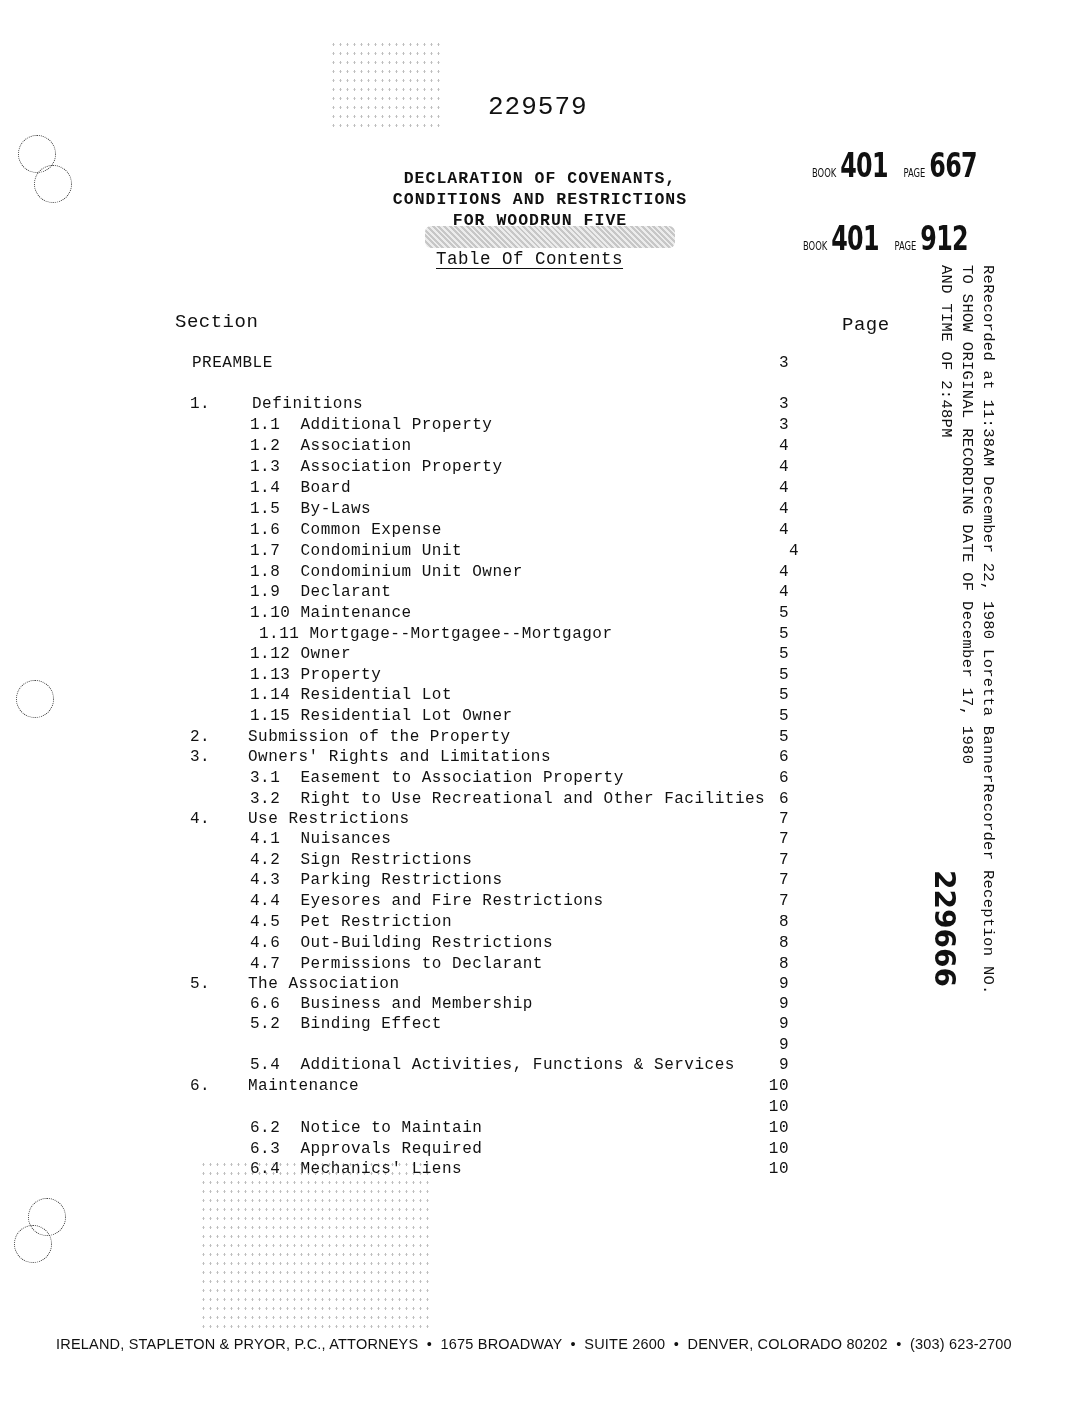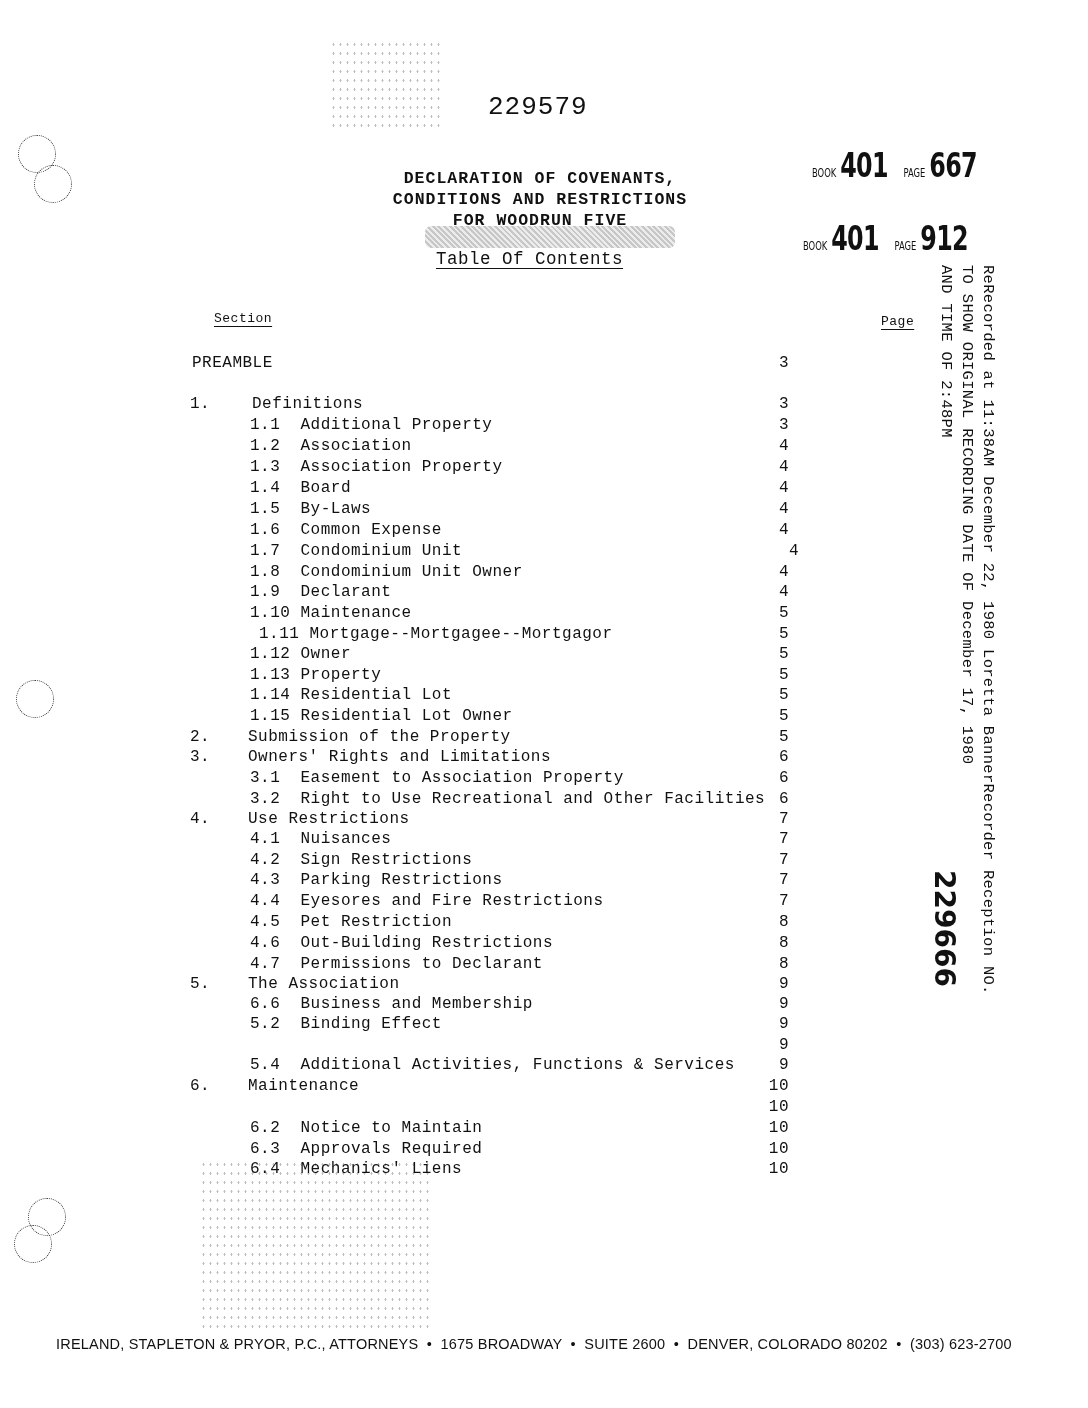--- a/index.html
+++ b/index.html
@@ -10,21 +10,21 @@
   .docnum { left: 488px; top: 92px; font-size: 26px; letter-spacing: 1px; }
   .title { left: 300px; width: 480px; text-align: center; font-weight: bold; font-size: 16.5px; letter-spacing: 1px; line-height: 21px; }
   .scribble { left: 425px; top: 226px; width: 250px; height: 22px;
     background: repeating-linear-gradient(45deg, #999 0 2px, #ddd 2px 4px); opacity: 0.55; border-radius: 6px; }
   .toc-title { left: 436px; top: 249px; font-size: 17.5px; text-decoration: underline; text-underline-offset: 4px; }
   .stamp { font-family: "DejaVu Sans", sans-serif; font-weight: bold; transform: scaleX(0.7); transform-origin: left top; }
   .stamp small { font-size: 12px; font-weight: normal; letter-spacing: 0; }
   .stamp big { font-size: 34px; letter-spacing: -1px; }
   .vert { left: 935px; top: 265px; writing-mode: vertical-rl; font-size: 15.5px; line-height: 21px; letter-spacing: 0.3px; }
   .vert-num { left: 928px; top: 870px; writing-mode: vertical-rl; font-size: 28px; font-weight: bold; font-family: "DejaVu Sans", sans-serif; }
-  .hdr { font-size: 13px; text-decoration: underline; text-underline-offset: 4px; margin-left: 39px; }
+  .hdr { font-size: 19px; text-underline-offset: 4px; }
   .row { position: absolute; left: 0; width: 968px; height: 20px; font-size: 16px; line-height: 20px; white-space: pre; margin-left: 16px; }
   .row .num { position: absolute; left: 174px; }
   .row .label { position: absolute; }
   .row .page { position: absolute; right: 195px; text-align: right; width: 40px; }
   .lvl0 .label { left: 236px; }
   .lvl1 .label { left: 236px; }
   .lvl0.pre .label { left: 176px; }
   .footer { left: 56px; top: 1336px; font-family: "Liberation Sans", sans-serif; font-size: 14.5px; letter-spacing: 0.2px; white-space: pre; }
   .hole { border: 1.5px dotted #333; border-radius: 50%; width: 36px; height: 36px; }
   .speckle { background-image: radial-gradient(#444 0.8px, transparent 1.2px); background-size: 7px 9px; opacity: 0.35; }

